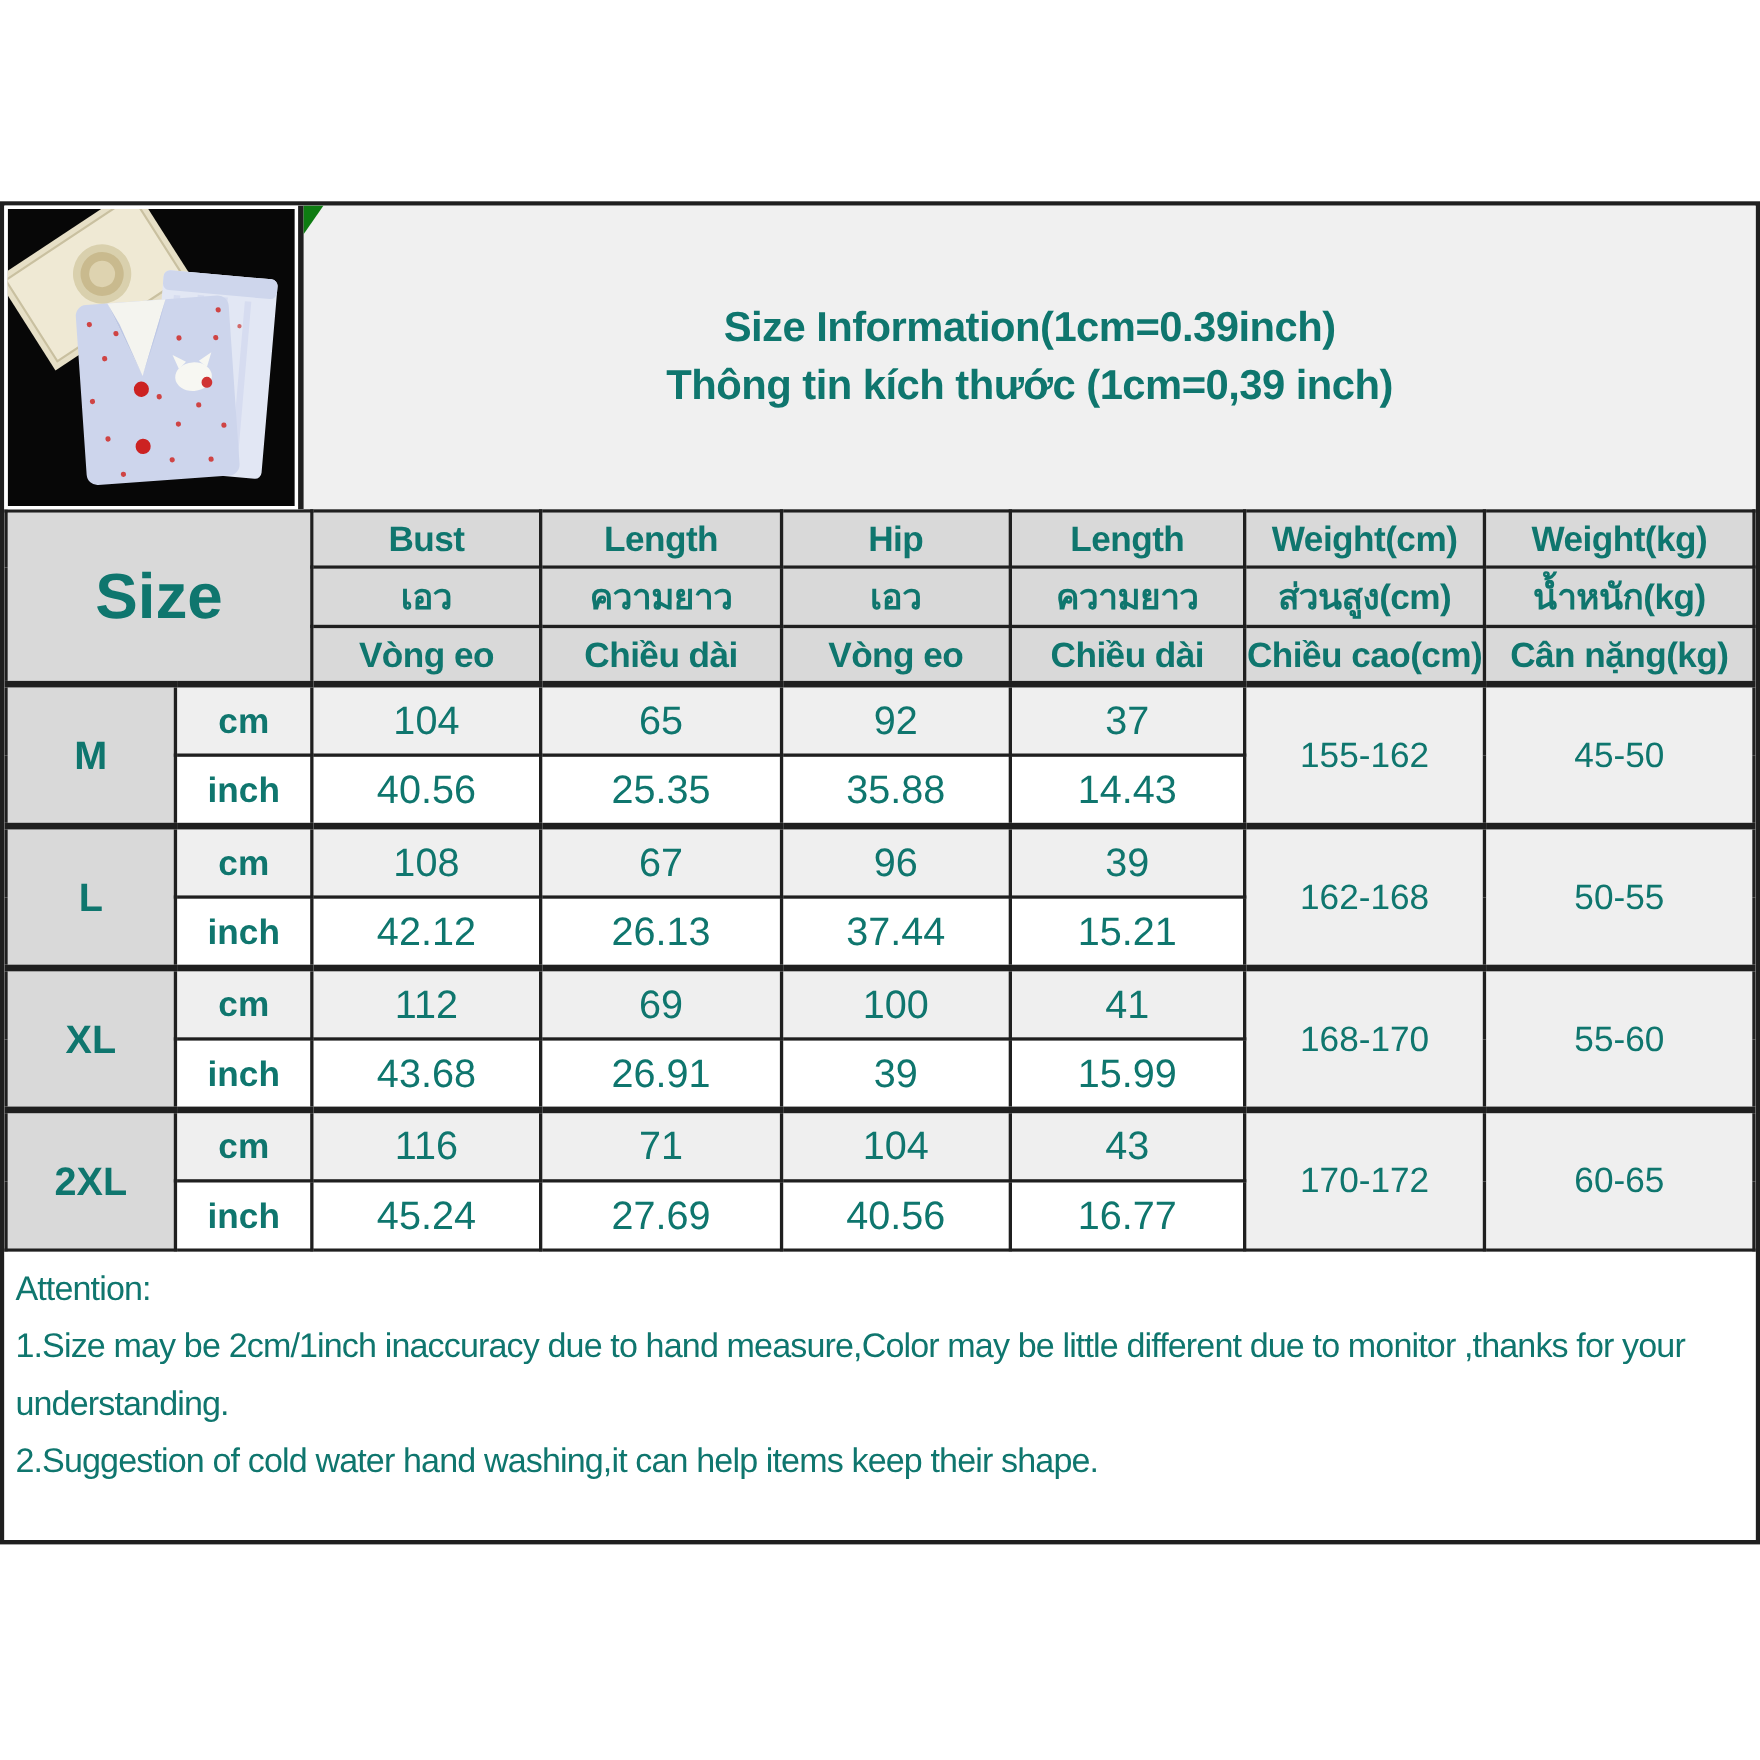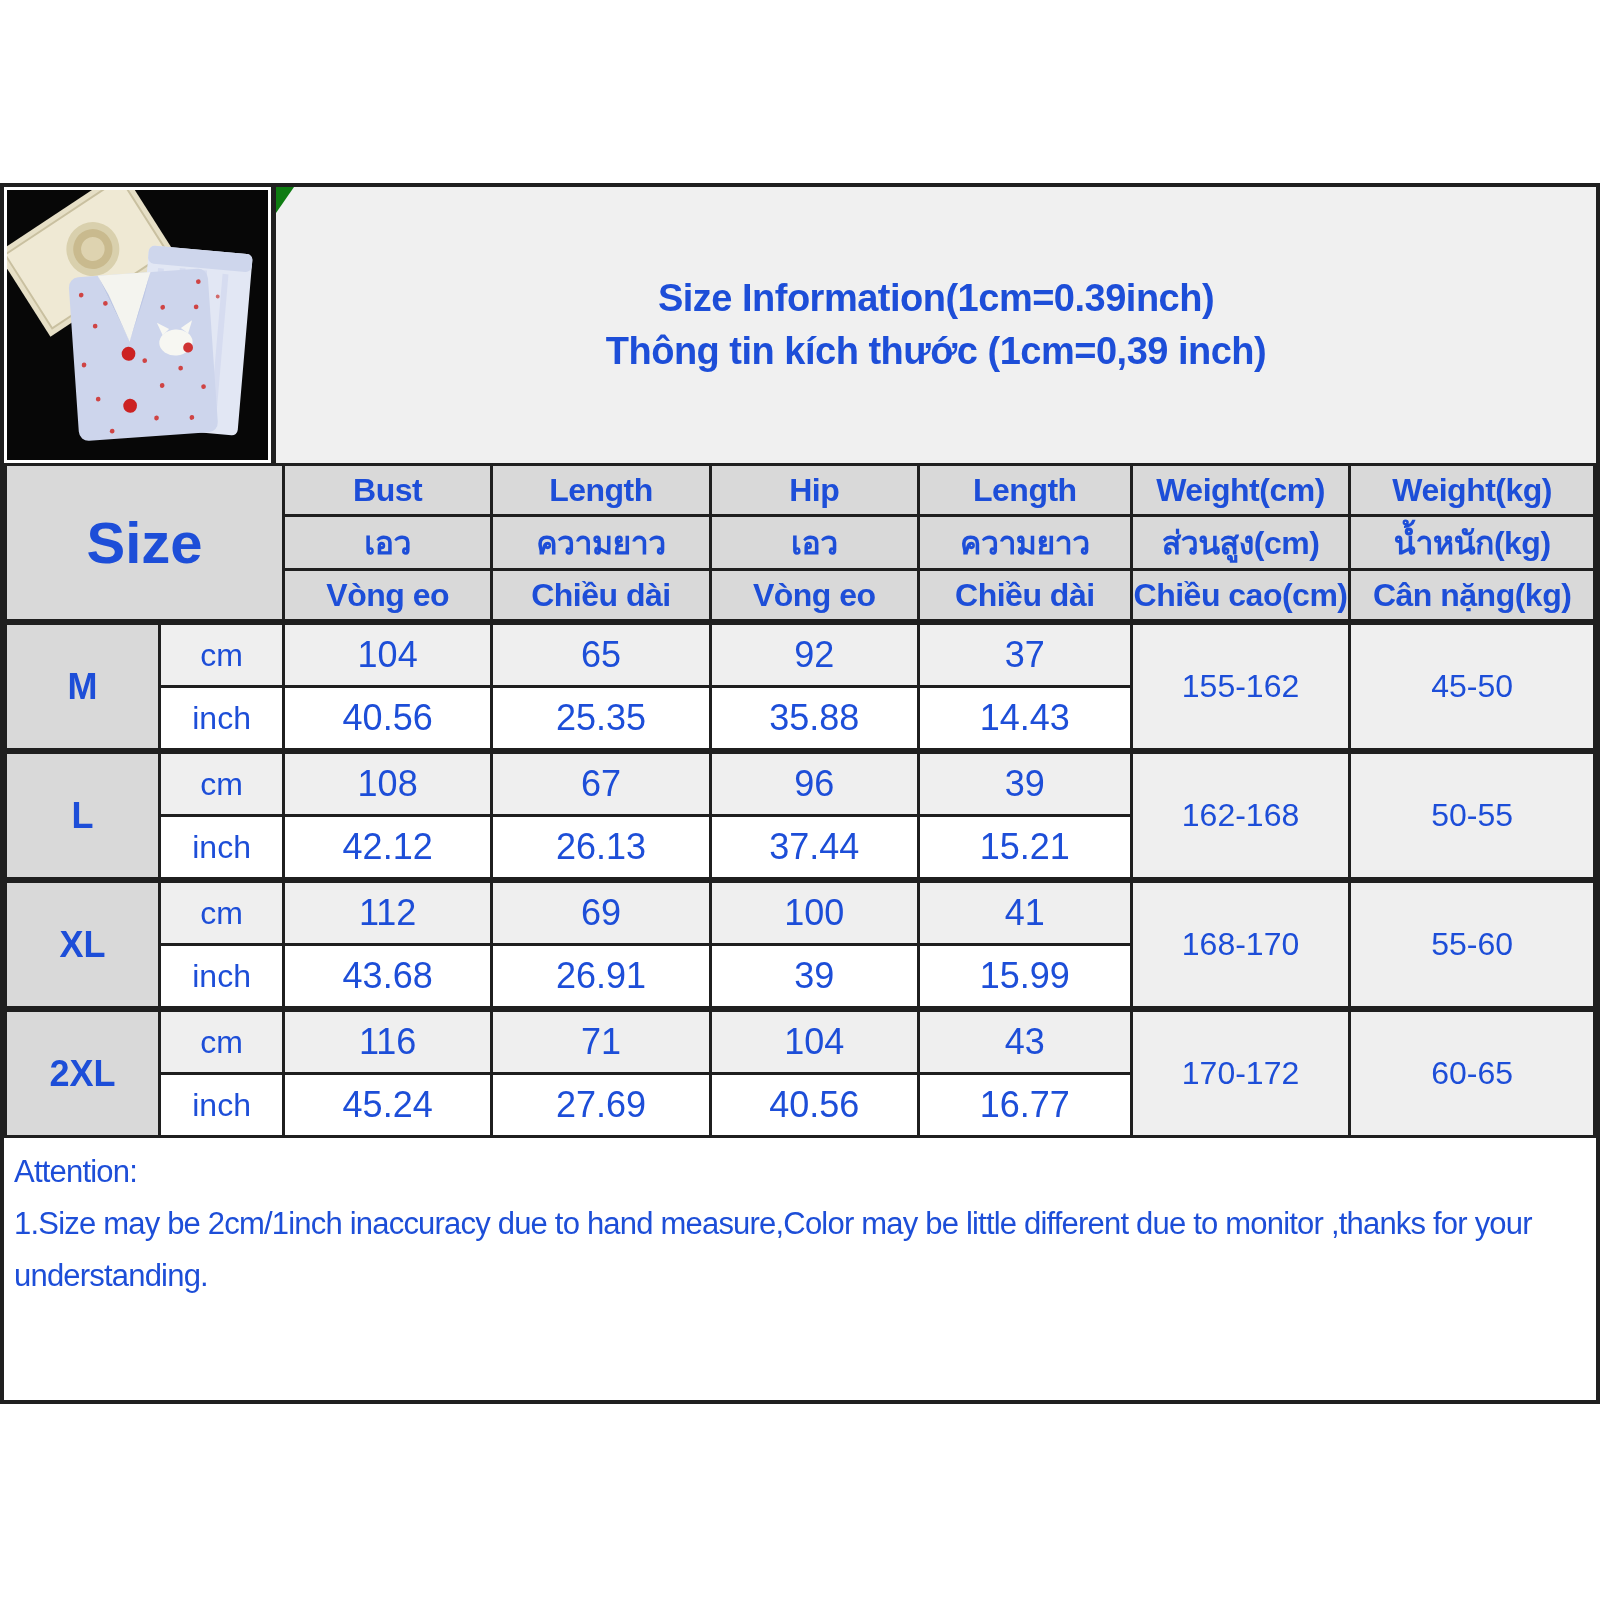--- a/index.html
+++ b/index.html
@@ -1,17 +1,17 @@
 <!DOCTYPE html>
 <html><head>
 <meta charset="utf-8">
 <style>
   html,body{margin:0;padding:0;background:#ffffff;}
   .page{position:relative;width:1600px;height:1600px;background:#ffffff;overflow:hidden;
-        font-family:"Liberation Sans","DejaVu Sans",sans-serif;color:#1d4ed8;border-radius:18px;}
+        font-family:"Liberation Sans","DejaVu Sans",sans-serif;color:#0f766e;border-radius:18px;}
   .content{position:absolute;top:183px;left:0;width:1592px;border:4px solid #1f1f1f;background:#fff;}
 
   
   .title-row{display:flex;height:276px;background:#f0f0f0;}
   .product-photo{width:272px;min-width:272px;background:#ffffff;border-right:5px solid #1f1f1f;
                  padding:3px;box-sizing:border-box;}
   .product-photo svg{display:block;width:100%;height:100%;}
   .title-cell{position:relative;flex:1;display:flex;flex-direction:column;justify-content:center;
               align-items:center;gap:10px;}
   .green-corner{position:absolute;top:0;left:0;width:0;height:0;
@@ -23,21 +23,21 @@
   .size-table th,.size-table td{border:3px solid #1f1f1f;text-align:center;vertical-align:middle;
                                 padding:0;overflow:hidden;}
   .size-table thead th{background:#d9d9d9;font-weight:bold;font-size:32px;height:48px;letter-spacing:-0.5px;}
   .size-head{font-size:58px !important;letter-spacing:0 !important;}
   tr.cm-row{background:#efefef;}
   tr.cm-row th, tr.cm-row td{height:60px;}
   tr.inch-row{background:#ffffff;}
   tr.inch-row td{height:60px;}
   tr.group-start th, tr.group-start td{border-top:6px solid #1f1f1f;}
   .size-cell{background:#d9d9d9;font-weight:bold;font-size:36px;}
-  .unit-cell{font-weight:normal;font-size:32px;}
+  .unit-cell{font-weight:bold;font-size:32px;}
   td.value{font-size:36px;font-weight:normal;}
   td.range-cell{background:#efefef;font-size:32px;font-weight:normal;}
 
   
   .attention{background:#ffffff;padding:8px 4px 0 10px;height:262px;box-sizing:border-box;
              font-size:31px;line-height:52px;letter-spacing:-0.8px;}
 </style>
 </head>
 <body>
 
@@ -217,16 +217,17 @@
           <td class="value">27.69</td>
           <td class="value">40.56</td>
           <td class="value">16.77</td>
         </tr>
       </tbody>
     </table>
 
     <div class="attention">
       <div>Attention:</div>
       <div>1.Size may be 2cm/1inch inaccuracy due to hand measure,Color may be little different due to monitor ,thanks for your understanding.</div>
+      <div>2.Suggestion of cold water hand washing,it can help items keep their shape.</div>
     </div>
 
   </div>
 </div>
 
 </body></html>

